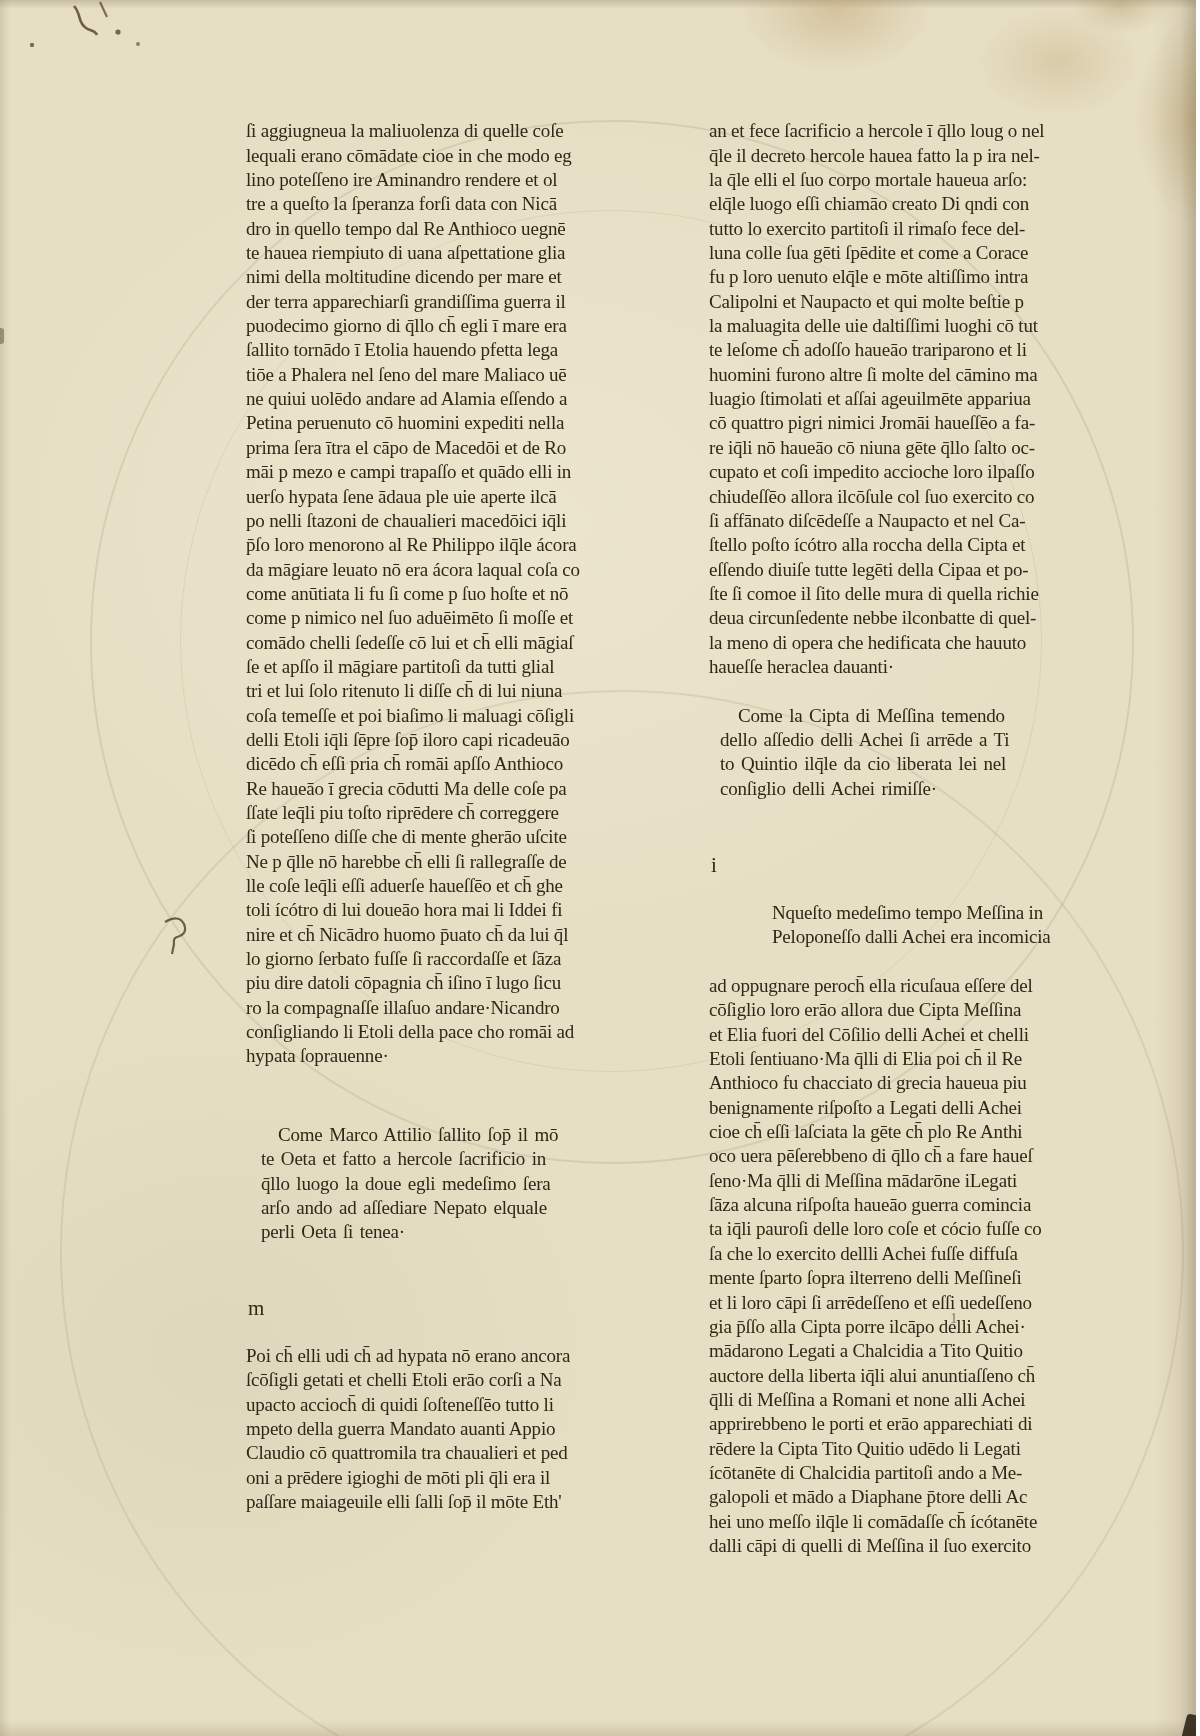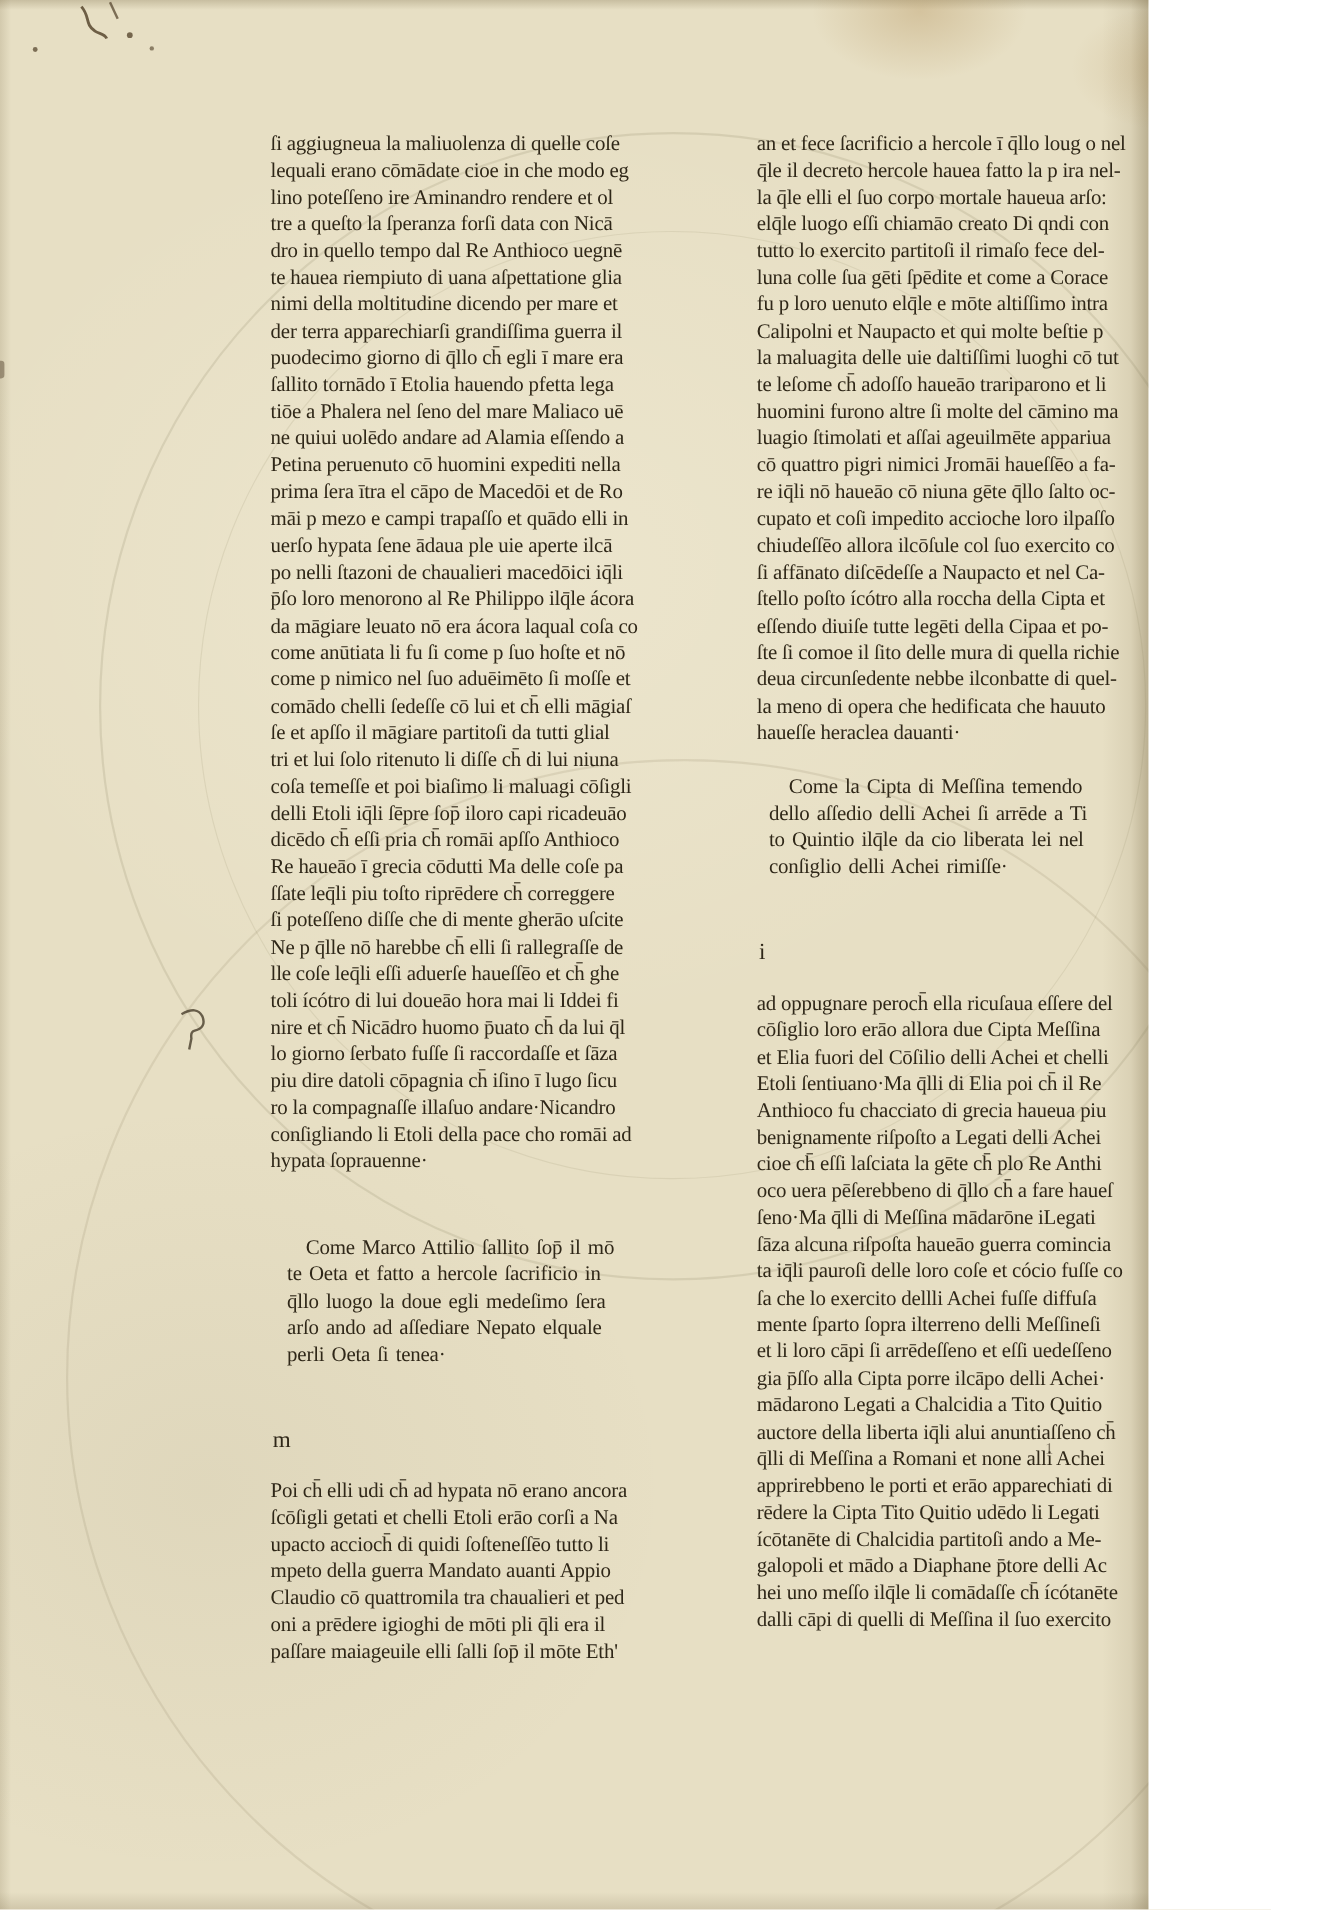--- a/index.html
+++ b/index.html
@@ -1,17 +1,17 @@
 <!DOCTYPE html>
 <html><head>
 <meta charset="utf-8">
 <style>
   html, body { margin:0; padding:0; }
   .page {
-    position:relative; width:1044px; height:1736px; overflow:hidden;
+    position:relative; width:1196px; height:1736px; overflow:hidden;
     font-family:"Liberation Serif","DejaVu Serif",serif;
     color:#2f2718;
     background:
       radial-gradient(140px 90px at 836px 10px, rgba(168,130,70,.30), transparent 70%),
       radial-gradient(120px 80px at 1058px 62px, rgba(168,130,70,.22), transparent 70%),
       radial-gradient(90px 150px at 1198px 120px, rgba(150,115,60,.32), transparent 70%),
       radial-gradient(70px 40px at 1120px 6px, rgba(150,115,60,.26), transparent 70%),
       radial-gradient(900px 700px at 45% 30%, rgba(255,252,238,.22), transparent 60%),
       radial-gradient(600px 500px at 18% 78%, rgba(120,110,80,.07), transparent 70%),
       linear-gradient(to left,  rgba(125,110,75,.42) 0px, rgba(125,110,75,.12) 16px, rgba(125,110,75,0) 42px),
@@ -24,21 +24,21 @@
   .ring1 { left:90px;  top:120px; width:1040px; height:1040px; border:2px solid rgba(135,125,95,.18); }
   .ring2 { left:60px;  top:690px; width:1120px; height:1120px; border:2px solid rgba(135,125,95,.16); }
   .ring3 { left:180px; top:210px; width:860px;  height:860px;  border:1px solid rgba(135,125,95,.14); }
 
   .col {
     position:absolute; top:95px;
     font-size:19px; line-height:24.35px; letter-spacing:-0.2px;
     white-space:pre-line;
   }
   .col-left  { left:246px; width:374px; }
-  .col-right { left:688px; width:378px; }
+  .col-right { left:709px; width:378px; }
   .block { white-space:pre-line; }
   .heading-left  { margin-left:15px; text-indent:17px; margin-top:30px; word-spacing:2px; }
   .heading-right { margin-left:11px; text-indent:18px; word-spacing:2px; }
   .para { position:relative; }
   .para-left  { margin-top:26px; }
   .para-right { margin-top:27px; }
   .initial {
     position:absolute; left:2px; top:1px; font-size:21px; white-space:normal;
   }
   .indent-left  { margin-left:57px; white-space:pre-line; }
@@ -160,20 +160,22 @@
 ſte ſi comoe il ſito delle mura di quella richie
 deua circunſedente nebbe ilconbatte di quel-
 la meno di opera che hedificata che hauuto
 haueſſe heraclea dauanti·</div>
     <div class="block heading-right">Come la Cipta di Meſſina temendo
 dello aſſedio delli Achei ſi arrēde a Ti
 to Quintio ilq̄le da cio liberata lei nel
 conſiglio delli Achei rimiſſe·</div>
     <div class="para para-right">
       <span class="initial">i</span>
+      <div class="indent-right">Nqueſto medeſimo tempo Meſſina in
+Peloponeſſo dalli Achei era incomicia</div>
       <div class="block">ad oppugnare peroch̄ ella ricuſaua eſſere del
 cōſiglio loro erāo allora due Cipta Meſſina
 et Elia fuori del Cōſilio delli Achei et chelli
 Etoli ſentiuano·Ma q̄lli di Elia poi ch̄ il Re
 Anthioco fu chacciato di grecia haueua piu
 benignamente riſpoſto a Legati delli Achei
 cioe ch̄ eſſi laſciata la gēte ch̄ plo Re Anthi
 oco uera pēſerebbeno di q̄llo ch̄ a fare haueſ
 ſeno·Ma q̄lli di Meſſina mādarōne iLegati
 ſāza alcuna riſpoſta haueāo guerra comincia

